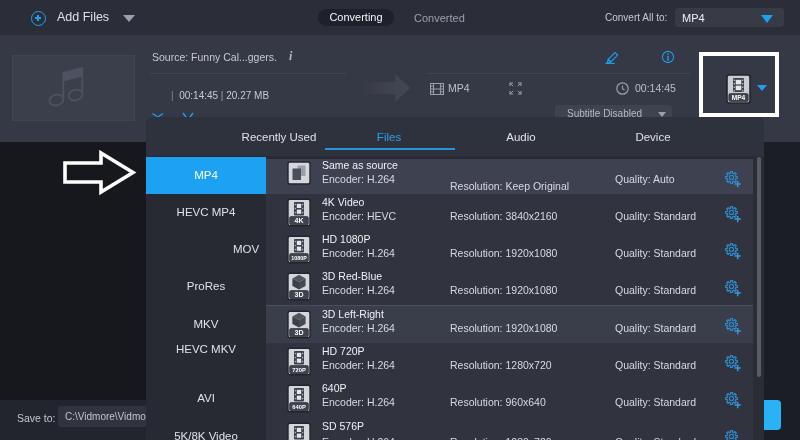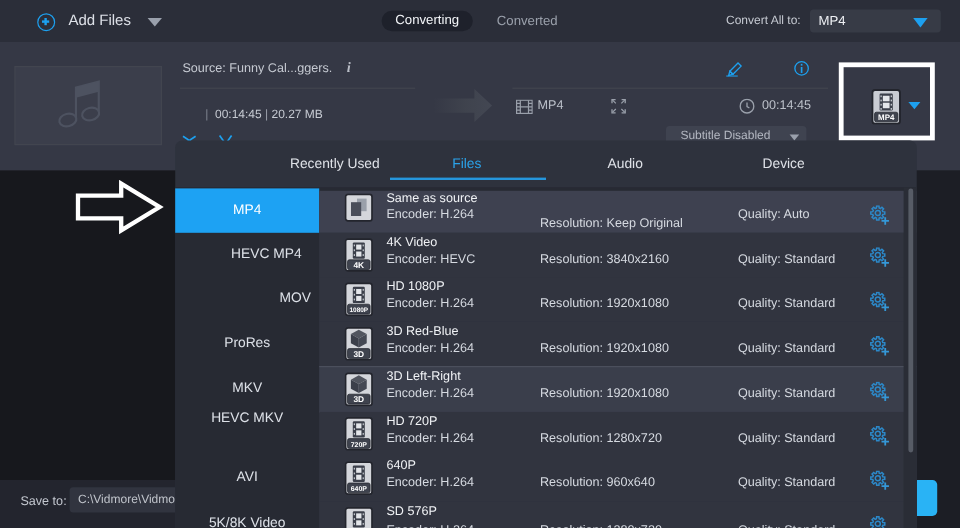--- a/index.html
+++ b/index.html
@@ -196,21 +196,21 @@
   <div id="panel" class="abs">
     <div class="tab" style="left:113px;padding-left:40px;">Recently Used</div>
     <div class="tab" id="tabvid" style="left:243px;">Files</div>
     <div class="tab" style="left:375px;">Audio</div>
     <div class="tab" style="left:507px;">Device</div>
     <div id="underline" class="abs"></div>
     <div id="plist" class="abs"></div>
     <div id="pliststrip" class="abs"></div>
     <div id="sidebar" class="abs"></div>
     <div class="sbitem" id="sb0" style="top:39.5px;">MP4</div>
-    <div class="sbitem" style="top:76.8px;padding-left:16px;">HEVC MP4</div>
+    <div class="sbitem" style="top:76.8px;">HEVC MP4</div>
     <div class="sbitem" style="top:114.1px;padding-left:40px;">MOV</div>
     <div class="sbitem" style="top:151.4px;">ProRes</div>
     <div class="sbitem" style="top:188.7px;">MKV</div>
     <div class="sbitem" style="top:214px;">HEVC MKV</div>
     <div class="sbitem" style="top:263.3px;">AVI</div>
     <div class="sbitem" style="top:300.6px;">5K/8K Video</div>
     <div id="rows">
     <div class="row hl" style="top:41.5px;height:35.3px;">
           <svg class="ricon" style="top:2px;" width="24" height="24" viewBox="0 0 24 24">
             <rect x="1" y="1" width="22" height="22" rx="2" fill="#d4d6db" stroke="#23252d" stroke-width="1.4"></rect>

